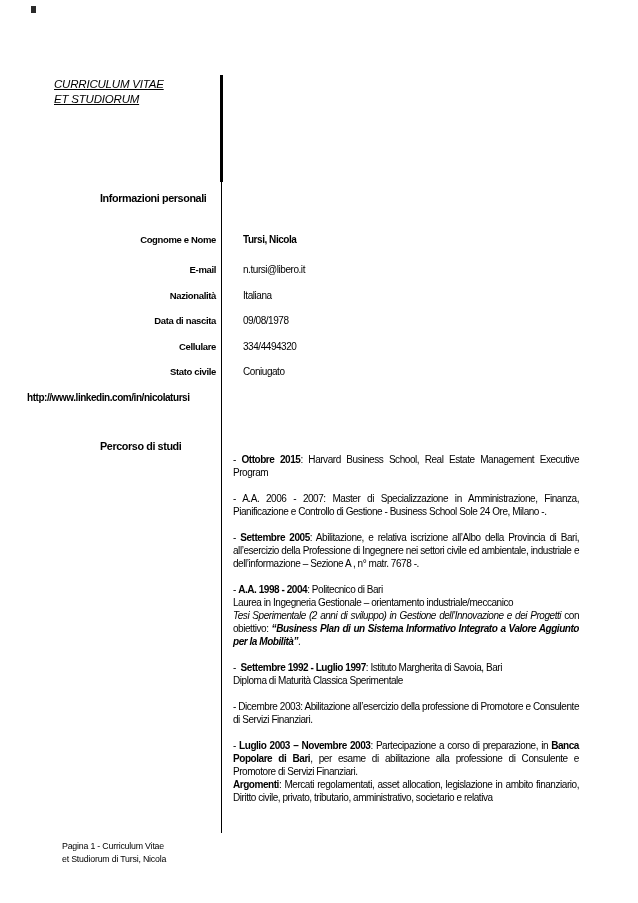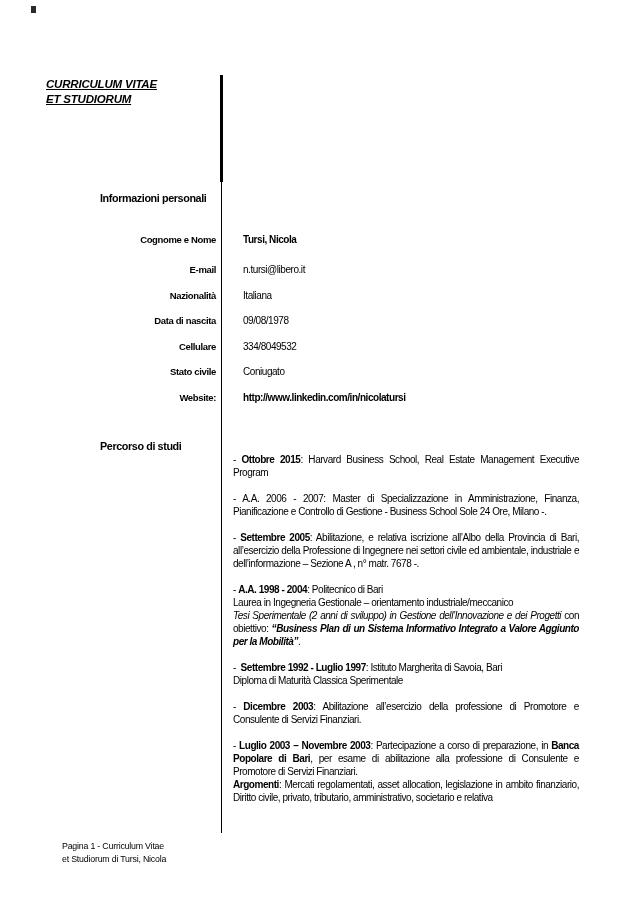--- a/index.html
+++ b/index.html
@@ -5,22 +5,22 @@
   html,body{margin:0;padding:0;background:#ffffff;}
   .page{
     position:relative;
     width:638px;height:903px;
     background:#ffffff;color:#000;
     font-family:"Liberation Sans", sans-serif;
     overflow:hidden;
   }
   .artifact{position:absolute;left:31px;top:6px;width:5px;height:7px;background:#2a2a2a;}
   .doc-title{
-    position:absolute;left:46px;top:77px;
-    font-weight:bold;font-style:italic;
+    position:absolute;left:54px;top:77px;
+    font-weight:normal;font-style:italic;
     font-size:11.5px;line-height:15px;letter-spacing:-0.2px;
   }
   .doc-title .title-line{text-decoration:underline;}
   .vline-a{position:absolute;left:220px;top:75px;width:3px;height:107px;background:#000;}
   .vline-b{position:absolute;left:221px;top:182px;width:1px;height:651px;background:#000;}
   .sec-heading{
     position:absolute;left:100px;
     font-weight:bold;font-size:10.8px;letter-spacing:-0.4px;white-space:nowrap;
   }
   #h-personal{top:192px;}
@@ -75,44 +75,43 @@
       <div class="info-row">
         <div class="info-label">Nazionalità</div>
         <div class="info-value">Italiana</div>
       </div>
       <div class="info-row">
         <div class="info-label">Data di nascita</div>
         <div class="info-value">09/08/1978</div>
       </div>
       <div class="info-row">
         <div class="info-label">Cellulare</div>
-        <div class="info-value">334/8049532</div>
+        <div class="info-value">334/4494320</div>
       </div>
       <div class="info-row">
         <div class="info-label">Stato civile</div>
         <div class="info-value">Coniugato</div>
       </div>
       <div class="info-row">
-        <div class="info-label">Website:</div>
         <div class="info-value bold">http://www.linkedin.com/in/nicolatursi</div>
       </div>
     </div>
 
   <div class="sec-heading" id="h-studies">Percorso di studi</div>
 
   <div id="education">
       <div class="entry"><span>- </span><span style="font-weight: bold;">Ottobre 2015</span><span>: Harvard Business School, Real Estate Management Executive Program</span></div>
       <div class="entry"><span>- </span><span style="font-weight: normal;">A.A. 2006 - 2007</span><span>: Master di Specializzazione in Amministrazione, Finanza, Pianificazione e Controllo di Gestione - Business School Sole 24 Ore, Milano -.</span></div>
       <div class="entry"><span>- </span><span style="font-weight: bold;">Settembre 2005</span><span>: Abilitazione, e relativa iscrizione all’Albo della Provincia di Bari, all’esercizio della Professione di Ingegnere nei settori civile ed ambientale, industriale e dell’informazione – Sezione A , n° matr. 7678 -.</span></div>
       <div class="entry"><span>- </span><span style="font-weight: bold;">A.A. 1998 - 2004</span><span>: Politecnico di Bari
 Laurea in Ingegneria Gestionale – orientamento industriale/meccanico
 </span><span style="font-style: italic;">Tesi Sperimentale (2 anni di sviluppo) in Gestione dell’Innovazione e dei Progetti </span><span>con obiettivo: </span><span style="font-weight: bold; font-style: italic;">“Business Plan di un Sistema Informativo Integrato a Valore Aggiunto per la Mobilità”</span><span>.</span></div>
       <div class="entry"><span>-  </span><span style="font-weight: bold;">Settembre 1992 - Luglio 1997</span><span>: Istituto Margherita di Savoia, Bari
 Diploma di Maturità Classica Sperimentale</span></div>
-      <div class="entry"><span>- </span><span style="font-weight: bold;">Dicembre 2003</span><span>: Abilitazione all’esercizio della professione di Promotore e Consulente di Servizi Finanziari.</span></div>
+      <div class="entry"><span>- </span><span style="font-weight: normal;">Dicembre 2003</span><span>: Abilitazione all’esercizio della professione di Promotore e Consulente di Servizi Finanziari.</span></div>
       <div class="entry"><span>- </span><span style="font-weight: bold;">Luglio 2003 – Novembre 2003</span><span>: Partecipazione a corso di preparazione, in </span><span style="font-weight: bold;">Banca Popolare di Bari</span><span>, per esame di abilitazione alla professione di Consulente e Promotore di Servizi Finanziari.
 </span><span style="font-weight: bold;">Argomenti</span><span>: Mercati regolamentati, asset allocation, legislazione in ambito finanziario, Diritto civile, privato, tributario, amministrativo, societario e relativa</span></div>
     </div>
 
   <div class="page-footer">
     <div>Pagina 1 - Curriculum Vitae</div>
     <div>et Studiorum di Tursi, Nicola</div>
   </div>
 
 </div>

